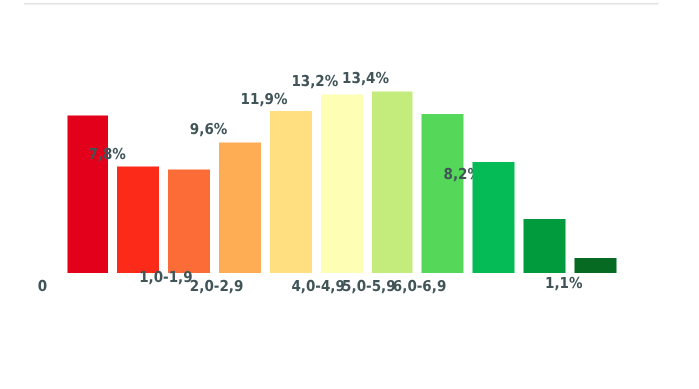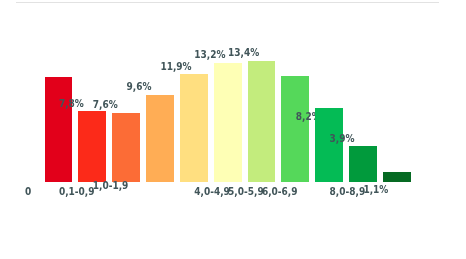--- a/index.html
+++ b/index.html
@@ -27,30 +27,29 @@
 <div id="page">
   <div id="top-rule" style="background: rgb(226, 226, 226);"></div>
   <div id="plot">
     <div class="bar-group">
       <div class="bar" style="left: 44.6px; width: 27.8px; top: 76.99px; height: 104.71px; background: rgb(226, 0, 26);"></div>
       <div class="clabel" style="left: 25.1px; width: 67.8px; top: 187.3px;">0</div>
     </div>
     <div class="bar-group">
       <div class="vlabel" style="left: 58.93px; width: 67.8px; top: 98.69px;">7,8%</div>
       <div class="bar" style="left: 78.43px; width: 27.8px; top: 111.29px; height: 70.41px; background: rgb(252, 42, 25);"></div>
-      <div class="clabel" style="left: 58.93px; width: 67.8px; top: 187.3px;">0,1-0,9</div>
     </div>
     <div class="bar-group">
-      <div class="vlabel" style="left: 92.76px; width: 67.8px; top: 100.49px;">7,6%</div>
       <div class="bar" style="left: 112.26px; width: 27.8px; top: 113.09px; height: 68.61px; background: rgb(252, 108, 54);"></div>
       <div class="clabel" style="left: 92.76px; width: 67.8px; top: 181px;">1,0-1,9</div>
     </div>
     <div class="bar-group">
       <div class="vlabel" style="left: 126.59px; width: 67.8px; top: 82.44px;">9,6%</div>
       <div class="bar" style="left: 146.09px; width: 27.8px; top: 95.04px; height: 86.66px; background: rgb(255, 173, 85);"></div>
+      <div class="clabel" style="left: 126.59px; width: 67.8px; top: 187.3px;">2,0-2,9</div>
     </div>
     <div class="bar-group">
       <div class="vlabel" style="left: 160.42px; width: 67.8px; top: 61.68px;">11,9%</div>
       <div class="bar" style="left: 179.92px; width: 27.8px; top: 74.28px; height: 107.42px; background: rgb(255, 223, 128);"></div>
     </div>
     <div class="bar-group">
       <div class="vlabel" style="left: 194.25px; width: 67.8px; top: 49.94px;">13,2%</div>
       <div class="bar" style="left: 213.75px; width: 27.8px; top: 62.54px; height: 119.16px; background: rgb(254, 255, 181);"></div>
       <div class="clabel" style="left: 194.25px; width: 67.8px; top: 187.3px;">4,0-4,9</div>
     </div>
@@ -61,22 +60,20 @@
     </div>
     <div class="bar-group">
       <div class="bar" style="left: 281.41px; width: 27.8px; top: 76.08px; height: 105.62px; background: rgb(85, 216, 90);"></div>
       <div class="clabel" style="left: 261.91px; width: 67.8px; top: 187.3px;">6,0-6,9</div>
     </div>
     <div class="bar-group">
       <div class="vlabel" style="left: 295.74px; width: 67.8px; top: 112px;">8,2%</div>
       <div class="bar" style="left: 315.24px; width: 27.8px; top: 107.68px; height: 74.02px; background: rgb(4, 187, 85);"></div>
     </div>
     <div class="bar-group">
-      <div class="vlabel" style="left: 329.57px; width: 67.8px; top: 133.89px;">3,9%</div>
       <div class="bar" style="left: 349.07px; width: 27.8px; top: 146.49px; height: 35.21px; background: rgb(1, 154, 60);"></div>
-      <div class="clabel" style="left: 329.57px; width: 67.8px; top: 187.3px;">8,0-8,9</div>
     </div>
     <div class="bar-group">
       <div class="vlabel" style="left: 363.4px; width: 67.8px; top: 159.17px; margin-top: 26px;">1,1%</div>
       <div class="bar" style="left: 382.9px; width: 27.8px; top: 171.77px; height: 9.93px; background: rgb(6, 106, 35);"></div>
     </div>
   </div>
 </div>
 
 </body></html>

